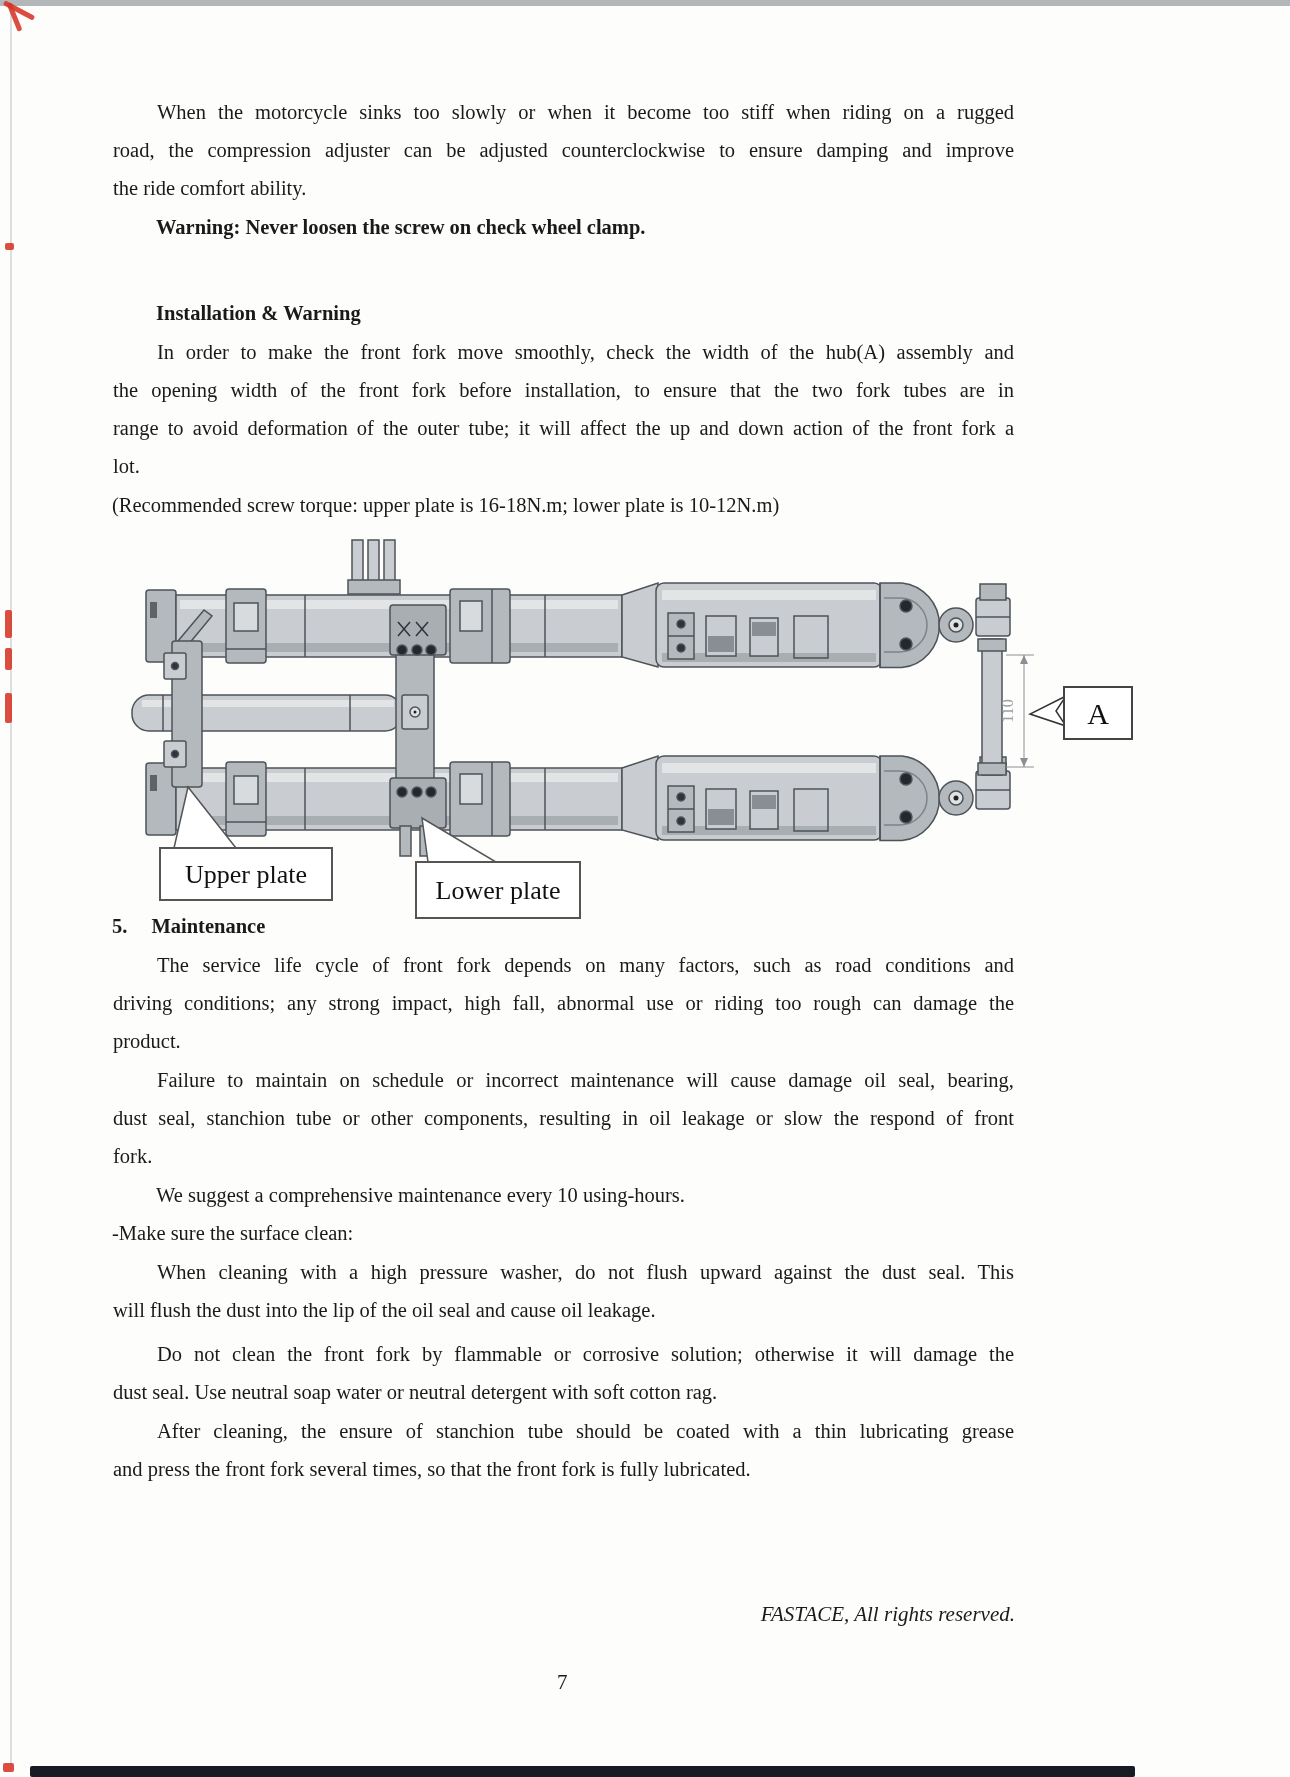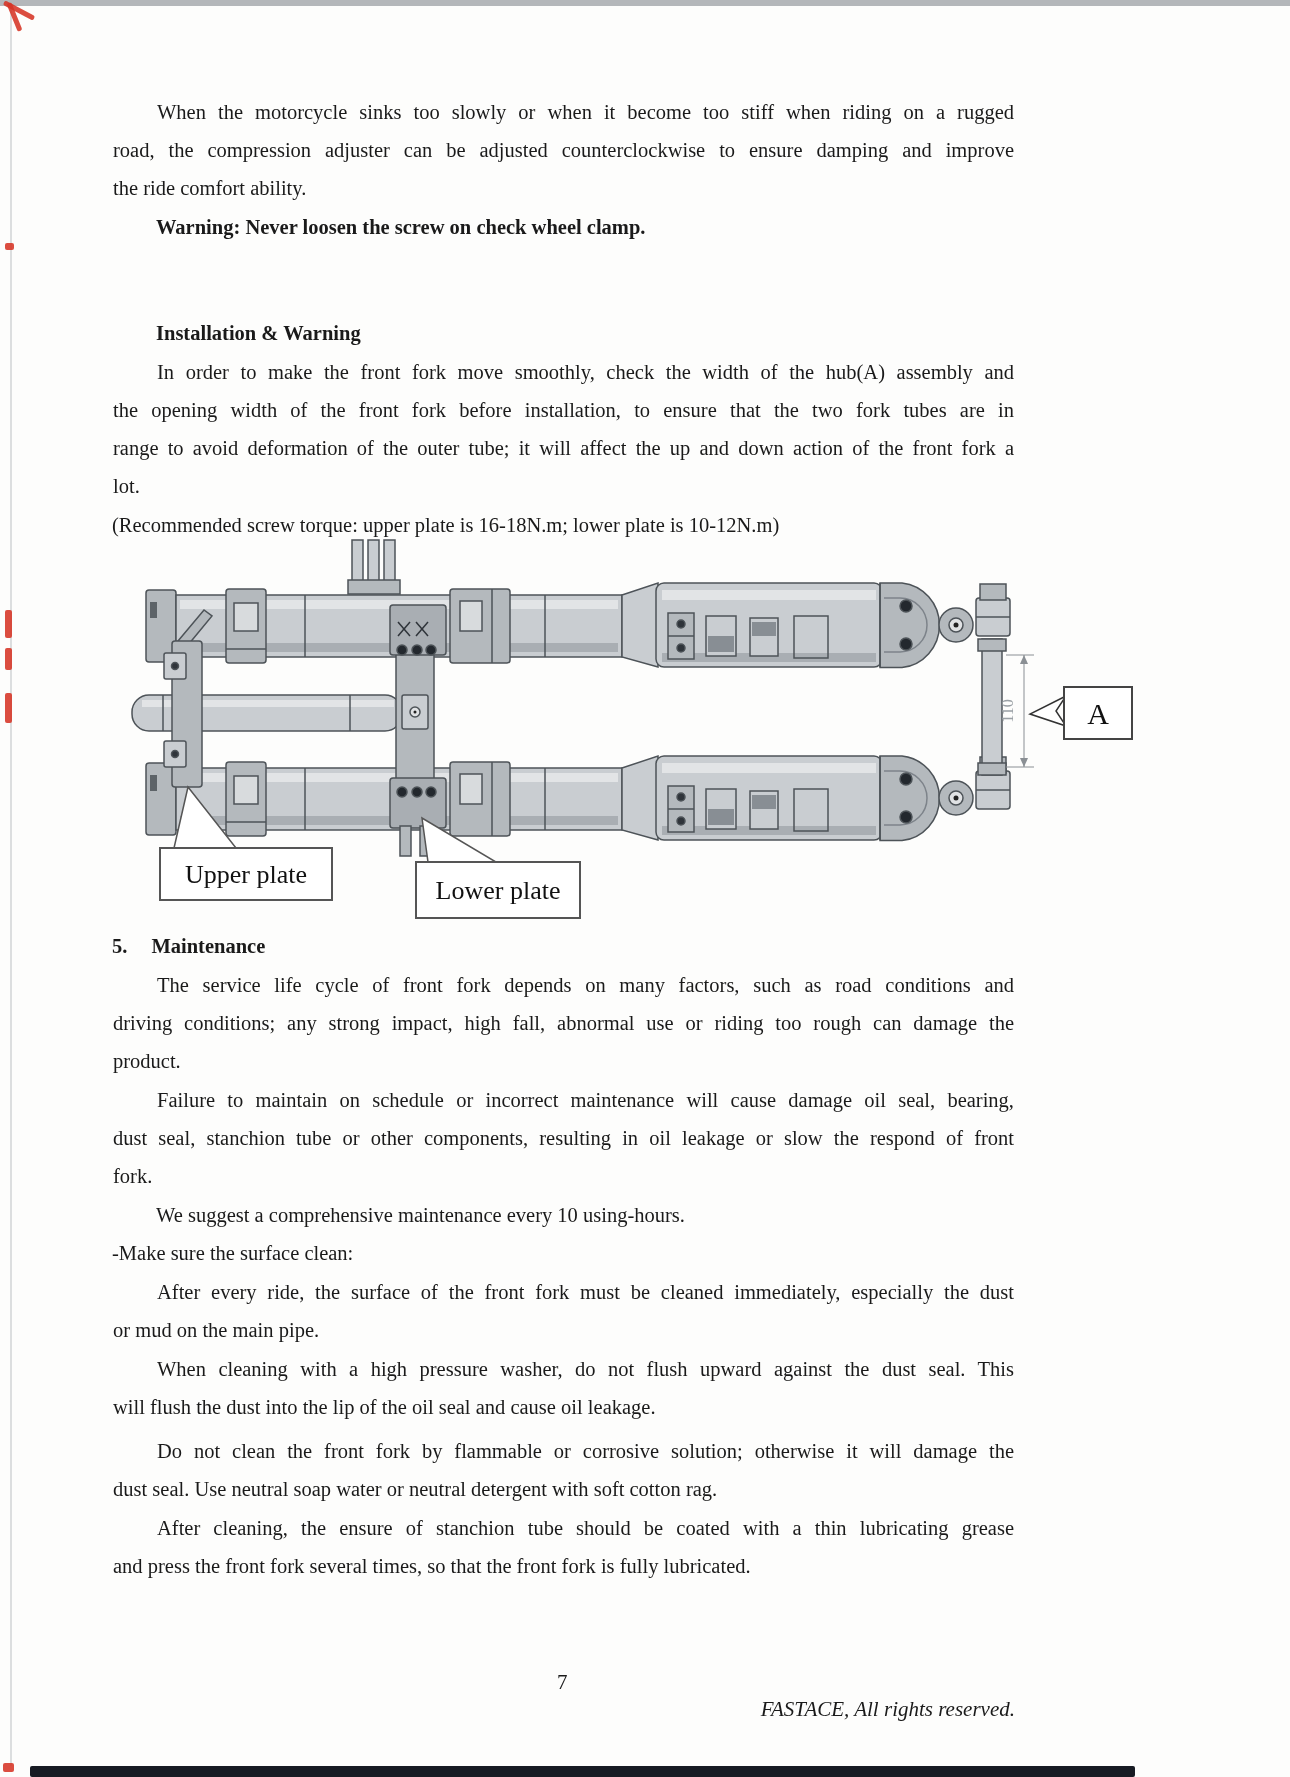--- a/index.html
+++ b/index.html
@@ -25,31 +25,31 @@
   .content{
     position:absolute;left:112px;top:92px;width:903px;
     font-size:20.5px;line-height:38px;
   }
   .jline{
     text-align:justify;text-align-last:justify;white-space:nowrap;
   }
   .jline.last{text-align-last:left;}
   .para{margin:1px;}
   .bold{font-weight:bold;}
-  .h-install{margin-top:68px;}
+  .h-install{margin-top:48px;}
   .sec-heading{font-weight:bold;}
   .sec-title{margin-left:24px;}
   .m-top6{margin-top:6px;}
   .diagram-spacer{height:383px;}
 
   .diagram{position:absolute;left:0;top:510px;width:1290px;height:420px;}
   .diagram svg{display:block;font-family:"Liberation Serif","DejaVu Serif",serif;}
 
   .credit{
-    position:absolute;top:1695px;right:275px;
+    position:absolute;top:1600px;right:275px;
     font-style:italic;font-size:21px;line-height:28px;
   }
   .pagenum{
     position:absolute;top:1668px;left:557px;
     font-size:21px;line-height:28px;
   }
 </style>
 </head>
 <body>
 
@@ -100,24 +100,20 @@
   <div class="para">
       <div class="jline" style="padding-left: 44px;">Failure to maintain on schedule or incorrect maintenance will cause damage oil seal, bearing,</div>
       <div class="jline">dust seal, stanchion tube or other components, resulting in oil leakage or slow the respond of front</div>
       <div class="jline last">fork.</div>
     </div>
 
   <div class="jline last" style="padding-left:44px">We suggest a comprehensive maintenance every 10 using-hours.</div>
 
   <div class="jline last">-Make sure the surface clean:</div>
 
-  <div class="para">
-      <div class="jline" style="padding-left: 44px;">After every ride, the surface of the front fork must be cleaned immediately, especially the dust</div>
-      <div class="jline last">or mud on the main pipe.</div>
-    </div>
 
   <div class="para">
       <div class="jline" style="padding-left: 44px;">When cleaning with a high pressure washer, do not flush upward against the dust seal. This</div>
       <div class="jline last">will flush the dust into the lip of the oil seal and cause oil leakage.</div>
     </div>
 
   <div class="para m-top6">
       <div class="jline" style="padding-left: 44px;">Do not clean the front fork by flammable or corrosive solution; otherwise it will damage the</div>
       <div class="jline last">dust seal. Use neutral soap water or neutral detergent with soft cotton rag.</div>
     </div>

